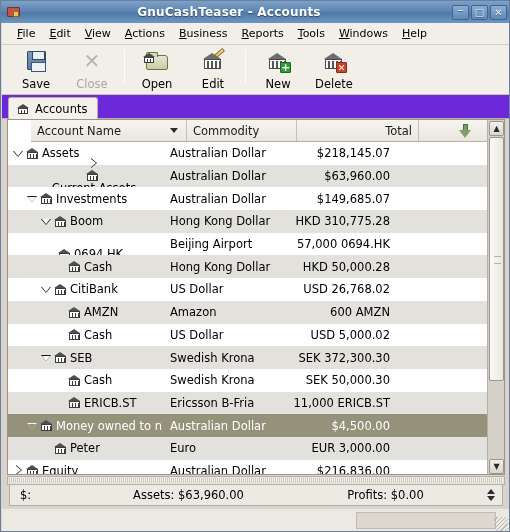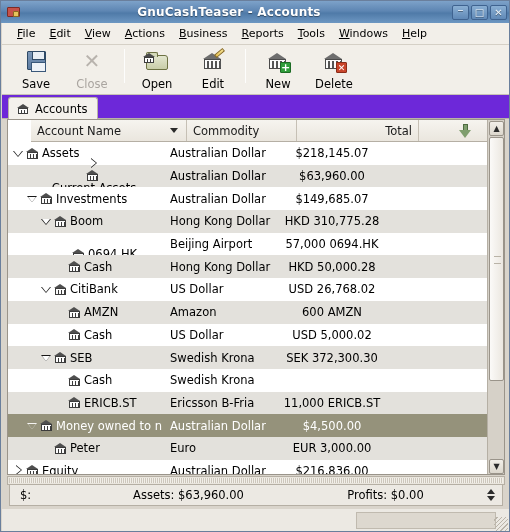--- a/index.html
+++ b/index.html
@@ -295,21 +295,21 @@
   .cell-name {
     width: 156px; display: flex; align-items: center;
     overflow: hidden; white-space: nowrap;
     padding-right: 2px;
   }
   .cell-comm {
     width: 110px; padding-left: 6px;
     overflow: hidden; white-space: nowrap;
   }
   .cell-total {
-    width: 122px; text-align: center; padding-right: 6px;
+    width: 122px; text-align: right; padding-right: 6px;
     white-space: nowrap;
   }
   .expander {
     width: 13px; height: 13px; flex: none;
     position: relative; margin-right: 1px;
   }
   .expander.open:after {
     content: ""; position: absolute; left: 1px; top: 4px;
     width: 0; height: 0;
     border-left: 5px solid transparent;
@@ -622,21 +622,21 @@
             <span class="rowbank">
               <span class="rroof"></span>
               <span class="rbody"></span>
             </span>
             <span class="rname">Boom</span>
           </div>
           <div class="cell-comm">Hong Kong Dollar</div>
           <div class="cell-total">HKD 310,775.28</div>
         </div>
         <div class="row odd">
-          <div class="cell-name" style="padding-left: 50px; margin-top: 20px;">
+          <div class="cell-name" style="padding-left: 36px; margin-top: 20px;">
             <span class="expander"></span>
             <span class="rowbank">
               <span class="rroof"></span>
               <span class="rbody"></span>
             </span>
             <span class="rname">0694.HK</span>
           </div>
           <div class="cell-comm">Beijing Airport</div>
           <div class="cell-total">57,000 0694.HK</div>
         </div>
@@ -703,20 +703,21 @@
         <div class="row odd">
           <div class="cell-name" style="padding-left: 46px;">
             <span class="expander"></span>
             <span class="rowbank">
               <span class="rroof"></span>
               <span class="rbody"></span>
             </span>
             <span class="rname">Cash</span>
           </div>
           <div class="cell-comm">Swedish Krona</div>
+          <div class="cell-total">SEK 50,000.30</div>
         </div>
         <div class="row even">
           <div class="cell-name" style="padding-left: 46px;">
             <span class="expander"></span>
             <span class="rowbank">
               <span class="rroof"></span>
               <span class="rbody"></span>
             </span>
             <span class="rname">ERICB.ST</span>
           </div>

